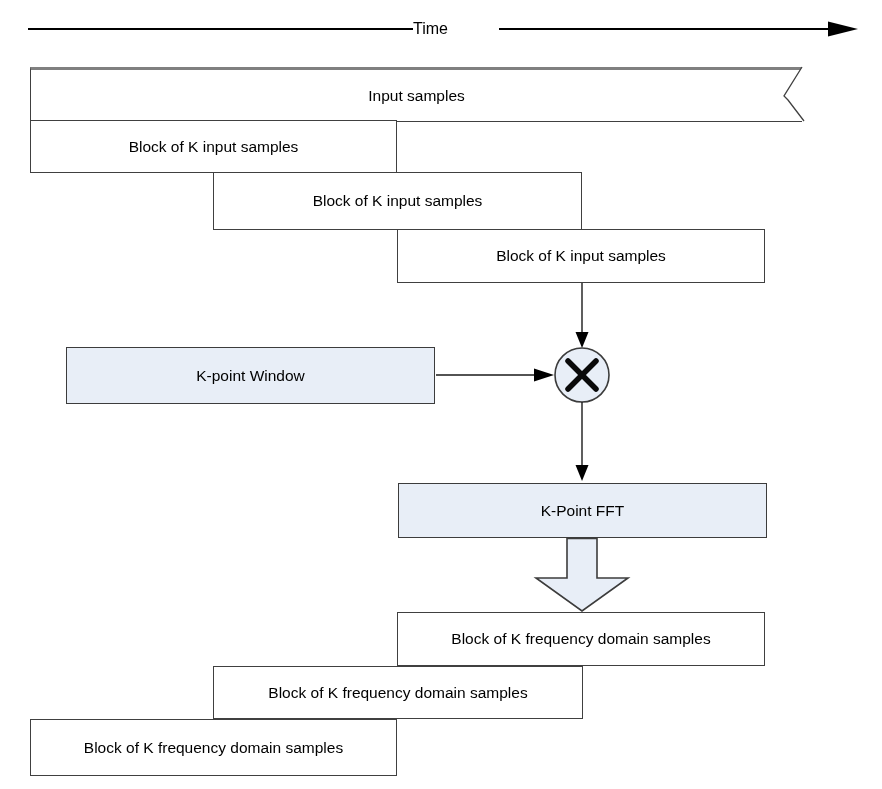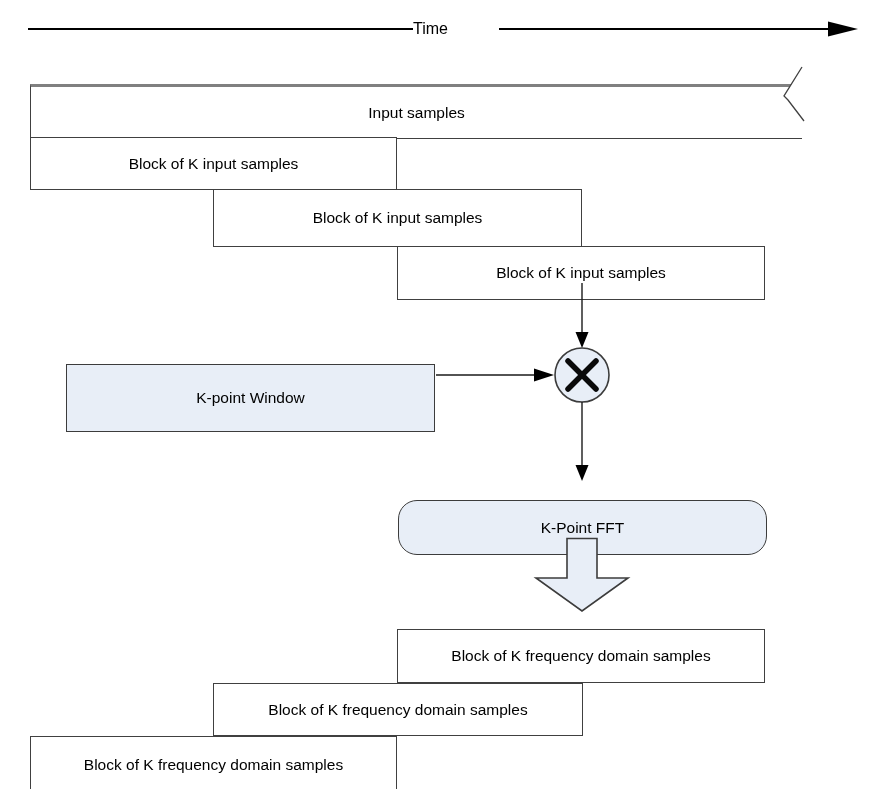--- a/index.html
+++ b/index.html
@@ -10,36 +10,36 @@
     font-family:"Liberation Sans", sans-serif;
     color:#000;
     overflow:hidden;
   }
   .overlay{position:absolute;left:0;top:0;width:882px;height:789px;pointer-events:none;}
   .box{
     position:absolute;box-sizing:border-box;
     display:flex;align-items:center;justify-content:center;
     background:#fff;
     border:1.4px solid var(--border-dark,#404040);
-    font-size:15.5px;line-height:1.1;text-align:center;margin-top:17px;
+    font-size:15.5px;line-height:1.1;text-align:center;
   }
   .blue{background:var(--fill-light-blue,#e8eef7);border:1.6px solid #3c3c3c;}
   .stream{
     border:none;
     border-top:3px solid var(--stream-top-edge-gray,#808080);
     border-left:1.3px solid var(--border-dark,#404040);
     border-bottom:1.3px solid var(--border-dark,#404040);
   }
   
   #input-stream  {left:30px;  top:67px;  width:772px; height:55px;}
   #in-block-1    {left:30px;  top:120px; width:367px; height:53px;}
   #in-block-2    {left:213px; top:172px; width:369px; height:58px;}
   #in-block-3    {left:397px; top:229px; width:368px; height:54px;}
-  #window-box    {left:66px;  top:347px; width:369px; height:68px;}
-  #fft-box       {left:398px; top:483px; width:369px; height:55px;border-radius:19px;}
+  #window-box    {left:66px;  top:347px; width:369px; height:57px;}
+  #fft-box       {left:398px; top:483px; width:369px; height:55px;}
   #freq-block-1  {left:397px; top:612px; width:368px; height:54px;}
   #freq-block-2  {left:213px; top:666px; width:370px; height:53px;}
   #freq-block-3  {left:30px;  top:719px; width:367px; height:57px;}
   .time-label{
     position:absolute;left:413px;top:20px;width:86px;
     text-align:left;font-size:16px;background:#fff;
   }
   
   .timeline{stroke:#000;stroke-width:2;fill:none;}
   .conn{stroke:#1a1a1a;stroke-width:1.4;fill:none;}

